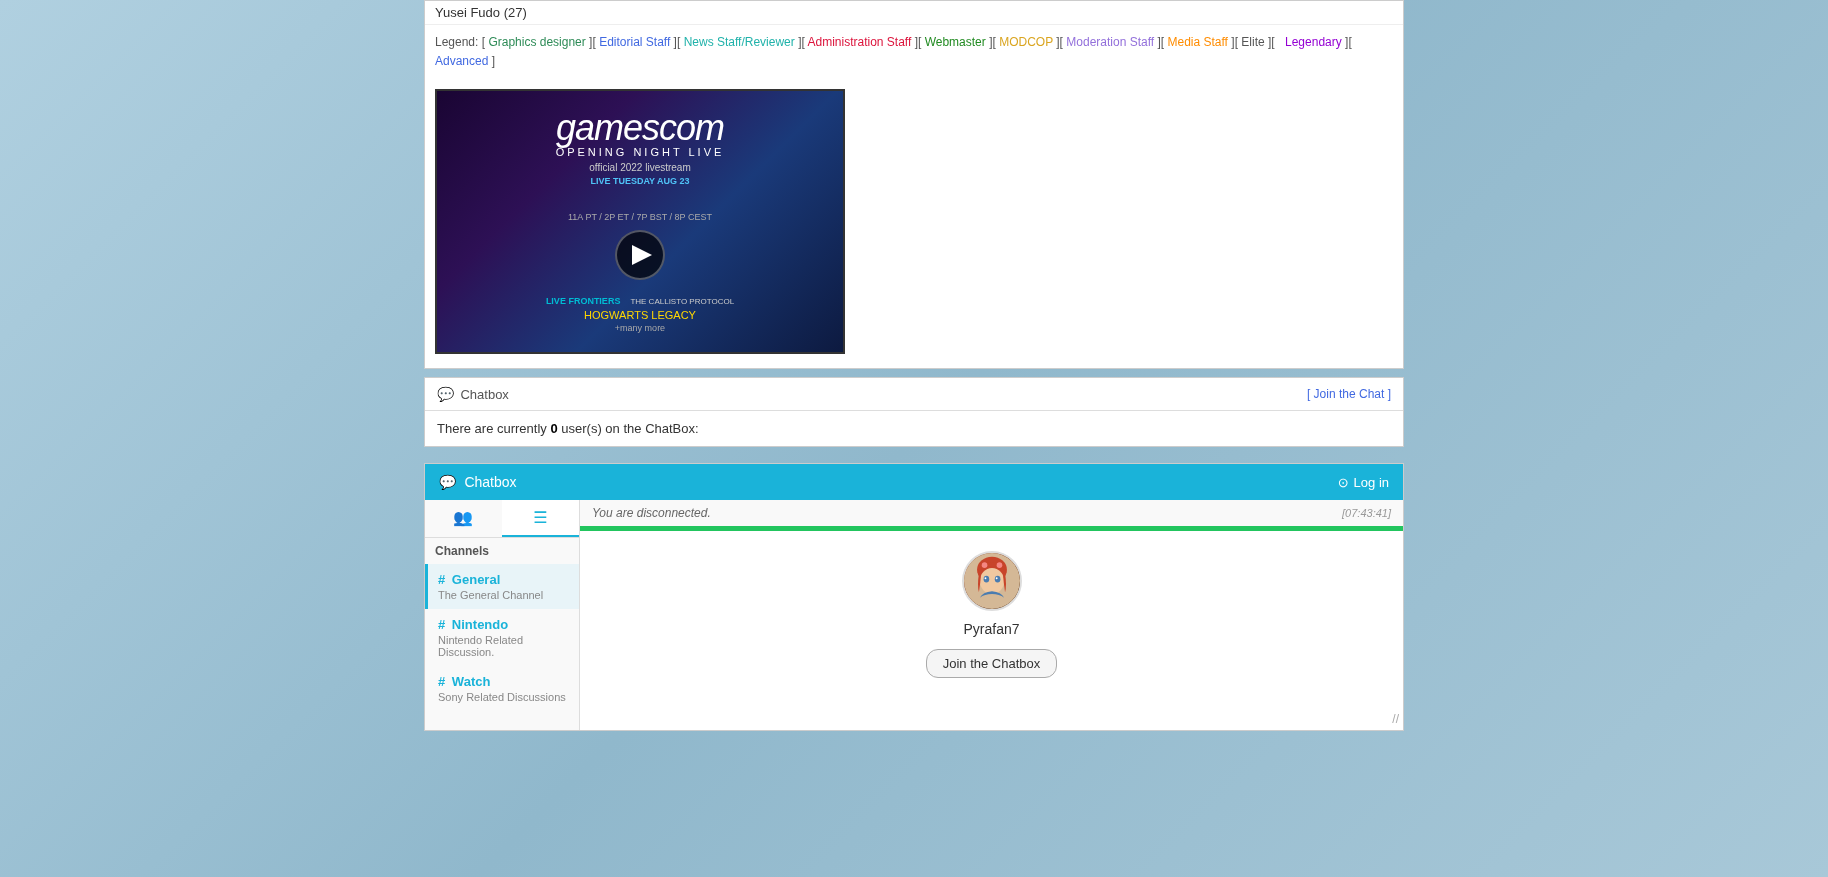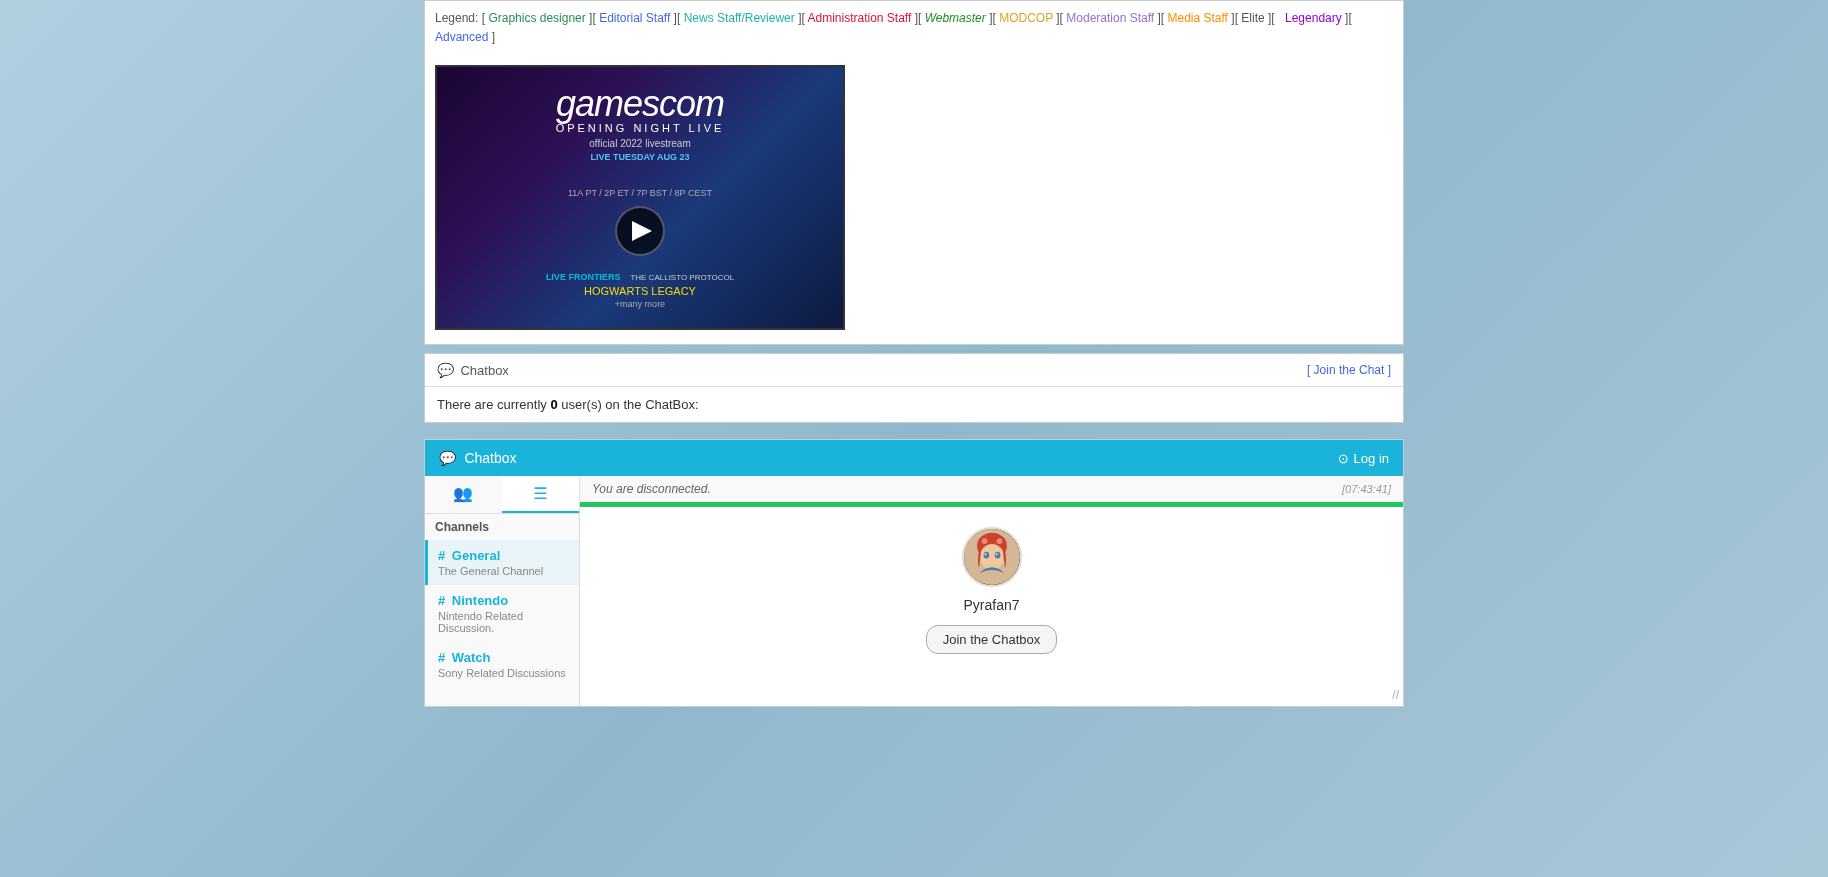--- a/index.html
+++ b/index.html
@@ -434,27 +434,30 @@
     .bracket { color: #555; }
   </style>
 </head>
 <body>
 
 <div class="bg-waves"></div>
 
 <div class="main-container">
 
   <div class="top-section">
+    <div class="yusei-line">
+      <span>Yusei Fudo (27)</span>
+    </div>
     <div class="legend-bar">
       <span class="legend-label bracket">Legend: [</span>
       <span class="legend-graphics" style="cursor:pointer;"> Graphics designer </span><span class="bracket">][</span>
       <span class="legend-editorial" style="cursor:pointer;"> Editorial Staff </span><span class="bracket">][</span>
       <span class="legend-news" style="cursor:pointer;"> News Staff/Reviewer </span><span class="bracket">][</span>
       <span class="legend-admin" style="cursor:pointer;"> Administration Staff </span><span class="bracket">][</span>
-      <span class="legend-webmaster" style="cursor:pointer;font-style:italic;"> Webmaster </span><span class="bracket">][</span>
+      <span class="legend-webmaster" style="cursor:pointer;"> Webmaster </span><span class="bracket">][</span>
       <span class="legend-modcop" style="cursor:pointer;"> MODCOP </span><span class="bracket">][</span>
       <span class="legend-moderation" style="cursor:pointer;"> Moderation Staff </span><span class="bracket">][</span>
       <span class="legend-media" style="cursor:pointer;"> Media Staff </span><span class="bracket">][</span>
       <span class="legend-elite" style="cursor:pointer;"> Elite </span><span class="bracket">][</span>
       <span class="legend-legendary" style="cursor:pointer;margin-left:7px;"> Legendary </span><span class="bracket">][</span>
       <span class="legend-advanced" style="cursor:pointer;"> Advanced </span><span class="bracket">]</span>
     </div>
 
     <div class="video-section">
       <div class="video-container">

